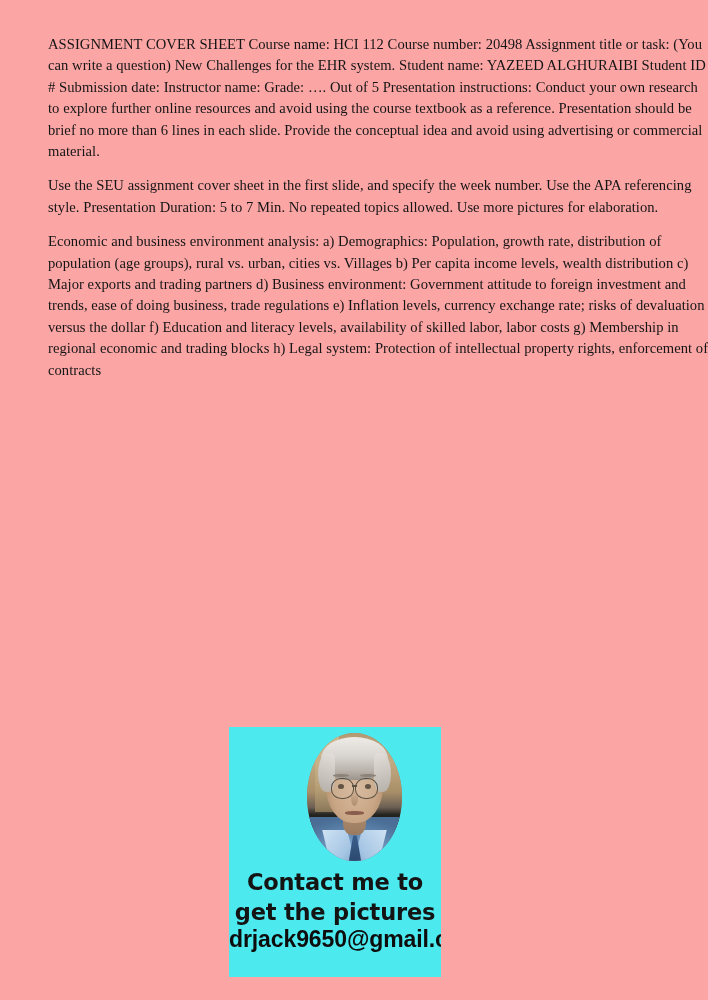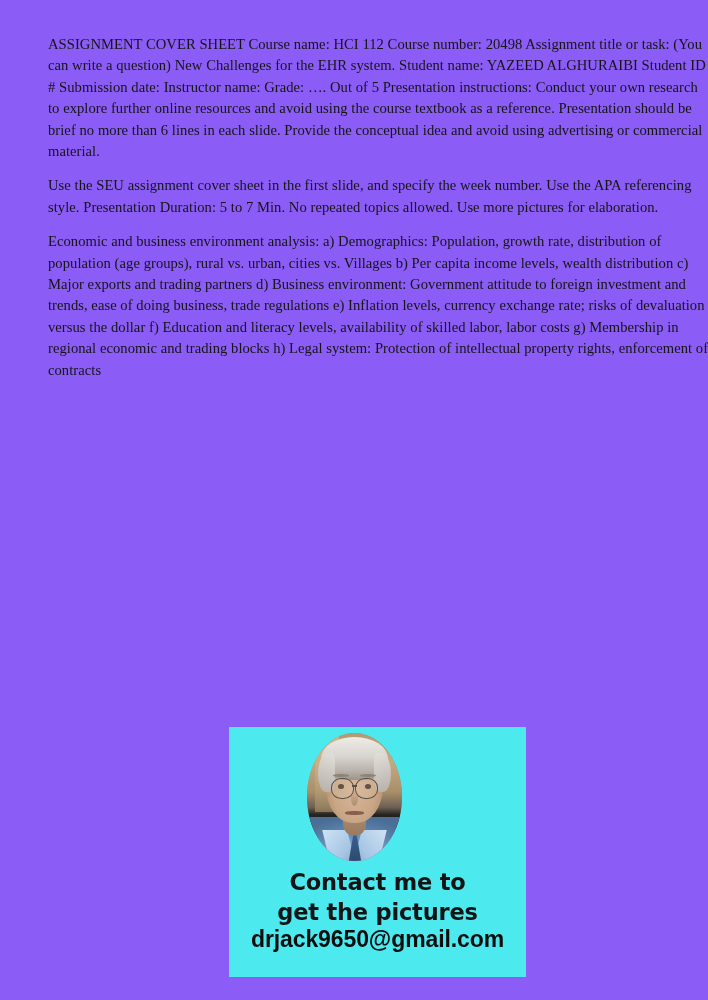--- a/index.html
+++ b/index.html
@@ -15,21 +15,21 @@
     font-family: "Liberation Serif", "DejaVu Serif", serif;
     color: #111111;
   }
 
   #page {
     position: absolute;
     left: 0;
     top: 0;
     width: 708px;
     height: 1000px;
-    background: #8b5cf6;
+    background: #fca5a5;
   }
 
   
   #doc-body {
     position: absolute;
     left: 48px;
     top: 34px;
     width: 662px;
   }
 
@@ -42,21 +42,21 @@
     white-space: normal;
     letter-spacing: 0.05px;
   }
   .para:last-child { margin-bottom: 0; }
 
   
   #contact-card {
     position: absolute;
     left: 229px;
     top: 727px;
-    width: 297px;
+    width: 212px;
     height: 250px;
     background: #4ce9ef;
     overflow: hidden;
   }
 
   #portrait {
     position: absolute;
     left: 78px;
     top: 6px;
     width: 95px;

